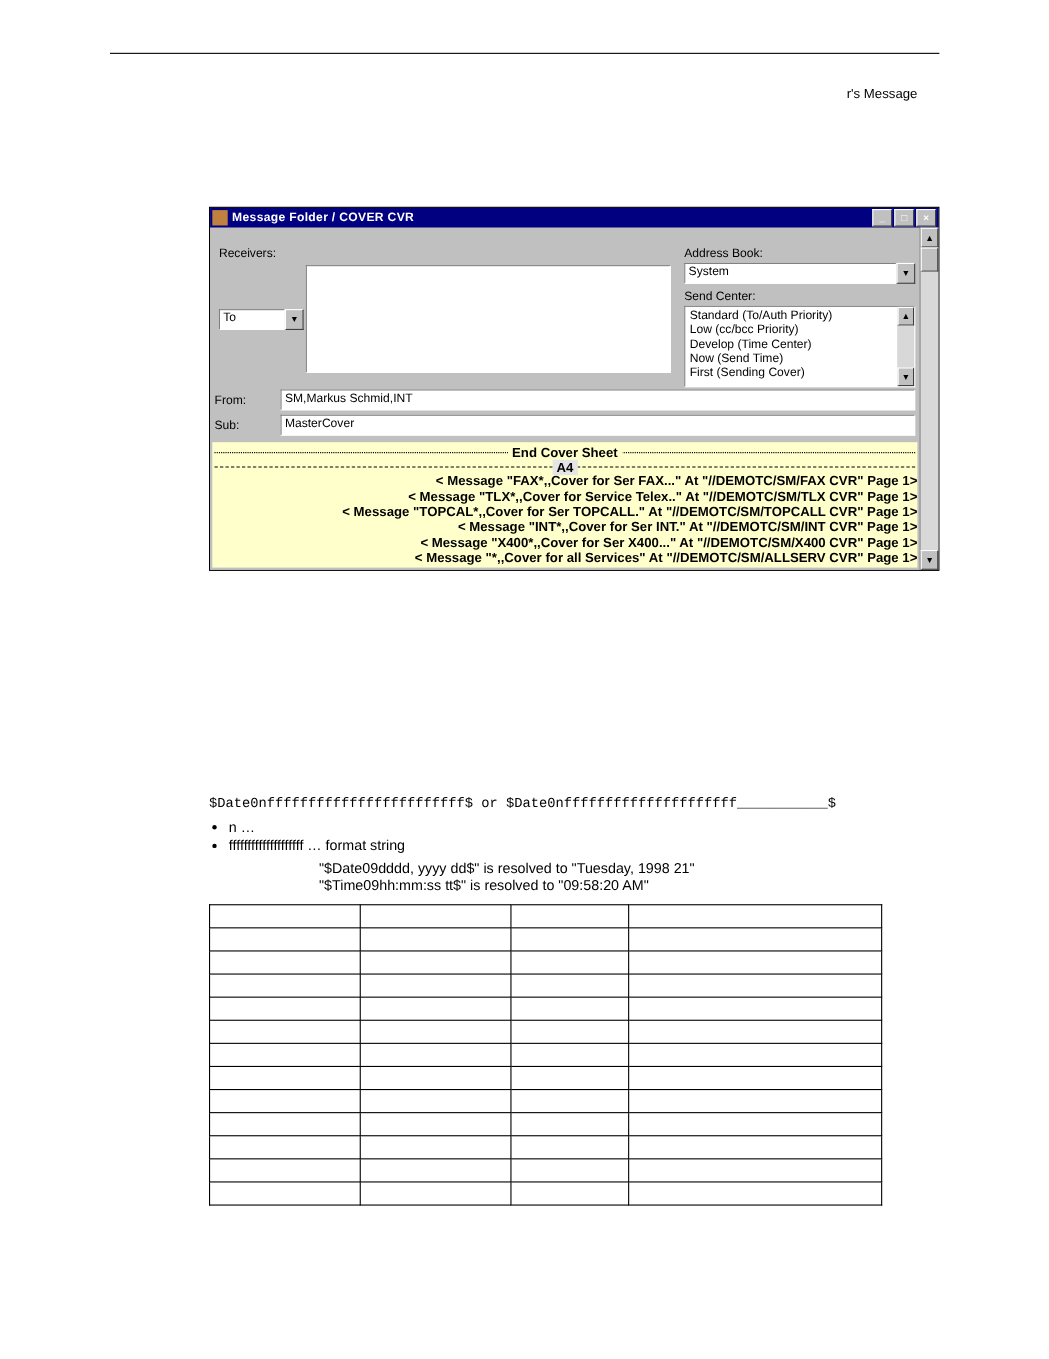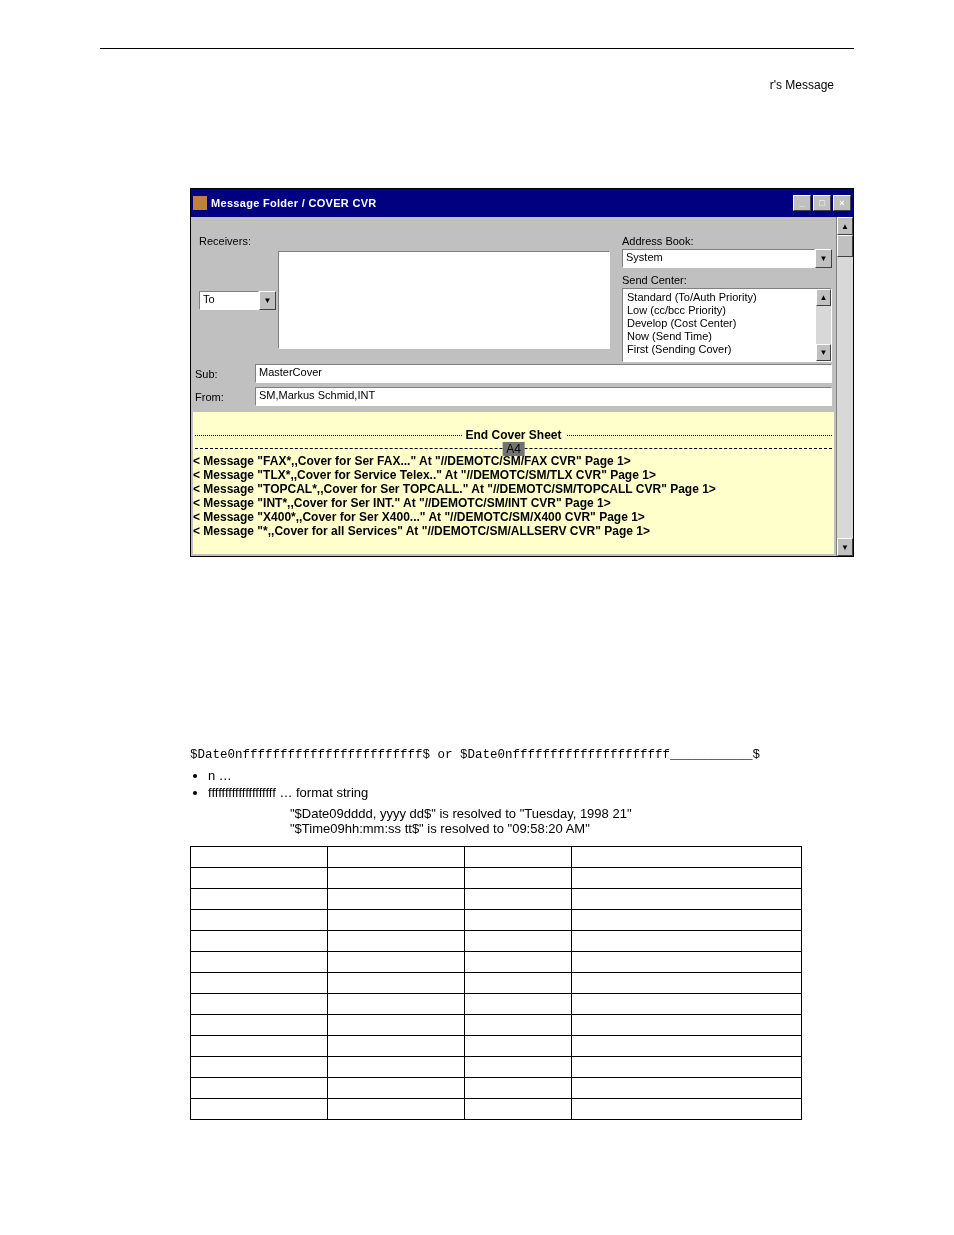--- a/index.html
+++ b/index.html
@@ -1,48 +1,48 @@
 <!DOCTYPE html>
 <html><head>
 <meta charset="utf-8">
 <style>
   html,body{margin:0;padding:0;background:#fff;font-family:Arial,Helvetica,sans-serif;font-size:13px;color:#000}
   .page{width:954px;margin:0 auto;position:relative;min-height:1235px;box-sizing:border-box}
   .top-hr{border:none;border-top:1px solid #000;margin:48px 100px 0 100px}
   .hdr-right{position:absolute;top:30px;right:120px;font-size:12px}
   .win{position:absolute;left:190px;top:140px;width:662px;border:1px solid #000;background:#c0c0c0;font-family:"MS Sans Serif",Tahoma,Arial,sans-serif;font-size:11px}
-  .titlebar{background:#000080;color:#fff;height:28px;display:flex;align-items:center;padding:0 2px}
+  .titlebar{background:#000080;color:#fff;height:18px;display:flex;align-items:center;padding:0 2px}
   .titlebar .ticon{width:14px;height:14px;background:#c08040;display:inline-block;margin-right:4px}
   .titlebar .ttext{flex:1;font-weight:bold;font-size:11px;letter-spacing:0.3px}
   .ctlbtn{width:16px;height:14px;background:#c0c0c0;border:1px solid #fff;border-right-color:#404040;border-bottom-color:#404040;margin-left:2px;display:flex;align-items:center;justify-content:center;font-size:9px;font-weight:bold;font-family:Arial}
   .client{display:flex}
   .main{flex:1;background:#c0c0c0}
   .formrow{display:flex;align-items:center;padding:2px 4px}
   .lbl{width:60px}
   .sunken{background:#fff;border:1px solid #808080;border-right-color:#fff;border-bottom-color:#fff;padding:1px 3px;height:15px;box-sizing:content-box}
   .dropdown{display:flex}
   .ddbtn{width:15px;height:17px;background:#c0c0c0;border:1px solid #fff;border-right-color:#404040;border-bottom-color:#404040;display:flex;align-items:center;justify-content:center;font-size:8px}
   .cols{display:flex;gap:8px;padding:0 4px}
   .leftcol{flex:1}
   .rightcol{width:210px}
   .listbox{background:#fff;border:1px solid #808080;border-right-color:#fff;border-bottom-color:#fff;padding:2px 4px;font-size:11px;line-height:13px;position:relative}
   .listbox .sb{position:absolute;right:0;top:0;bottom:0;width:15px;background:#c0c0c0;display:flex;flex-direction:column}
   .sb .arr{height:15px;border:1px solid #fff;border-right-color:#404040;border-bottom-color:#404040;display:flex;align-items:center;justify-content:center;font-size:8px}
   .sb .track{flex:1;background:#d8d8d8}
   .recvbig{height:94px}
-  .yellow{background:#ffffcc;padding:16px 0;font-weight:bold;text-align:left;font-size:12px;font-family:Arial}
+  .yellow{background:#ffffcc;padding:2px 0;font-weight:bold;text-align:right;font-size:12px;font-family:Arial}
   .yellowline{font-weight:bold;font-size:12px;white-space:nowrap}
   .a4wrap{position:relative;height:12px}
   .a4wrap .dotrow{position:absolute;left:2px;right:2px;top:6px;border-top:1px dashed #000}
-  .a4wrap .lbl4{position:absolute;left:50%;transform:translateX(-50%);background:#737373;padding:0 4px;font-weight:normal;font-size:12px}
+  .a4wrap .lbl4{position:absolute;left:50%;transform:translateX(-50%);background:#e5e5e5;padding:0 4px;font-weight:bold;font-size:12px}
   .vscroll{width:16px;background:#c0c0c0;display:flex;flex-direction:column;border-left:1px solid #808080}
   .vscroll .arr{height:16px;border:1px solid #fff;border-right-color:#404040;border-bottom-color:#404040;display:flex;align-items:center;justify-content:center;font-size:8px}
   .vscroll .thumb{height:20px;border:1px solid #fff;border-right-color:#404040;border-bottom-color:#404040;background:#c0c0c0}
   .vscroll .track{flex:1;background:#d8d8d8}
-  .body2{position:absolute;left:190px;top:700px;width:640px;font-size:13px}
+  .body2{position:absolute;left:190px;top:676px;width:640px;font-size:13px}
   .mono{font-family:"Courier New",monospace;font-size:12.5px;white-space:pre}
   ul.bul{margin:6px 0 6px 18px;padding:0}
   ul.bul li{margin:2px 0}
   .examples{margin-left:100px;font-size:13px;margin-top:6px;margin-bottom:10px}
   table.fmt{border-collapse:collapse;width:612px;margin-top:6px}
   table.fmt td,table.fmt th{border:1px solid #000;height:20px;padding:0 3px;font-size:11px;text-align:left}
   .endcover{position:relative;height:14px}
   .endcover .dotrow{position:absolute;left:2px;right:2px;top:7px;border-top:1px dotted #000}
   .endcover .lblc{position:absolute;left:50%;transform:translateX(-50%);background:#ffffcc;padding:0 4px;font-weight:bold}
 </style>
@@ -79,39 +79,39 @@
           <div class="rightcol">
             <div style="margin:2px 0">Address Book:</div>
             <div class="dropdown" style="width:100%">
               <div class="sunken" style="flex:1">System</div>
               <div class="ddbtn">▼</div>
             </div>
             <div style="margin:6px 0 2px">Send Center:</div>
             <div class="listbox" style="height:68px">
               <div>Standard   (To/Auth Priority)</div>
               <div>Low   (cc/bcc Priority)</div>
-              <div>Develop   (Cost Center)</div>
+              <div>Develop   (Time Center)</div>
               <div>Now   (Send Time)</div>
               <div>First   (Sending Cover)</div>
               <div class="sb">
                 <div class="arr">▲</div>
                 <div class="track"></div>
                 <div class="arr">▼</div>
               </div>
             </div>
           </div>
         </div>
 
         <div class="formrow">
+          <span class="lbl">From:</span>
+          <div class="sunken" style="flex:1">SM,Markus Schmid,INT</div>
+        </div>
+        <div class="formrow">
           <span class="lbl">Sub:</span>
           <div class="sunken" style="flex:1">MasterCover</div>
-        </div>
-        <div class="formrow">
-          <span class="lbl">From:</span>
-          <div class="sunken" style="flex:1">SM,Markus Schmid,INT</div>
         </div>
 
         <div class="yellow" style="margin:4px 2px 2px">
           <div class="endcover">
             <div class="dotrow"></div>
             <span class="lblc">End Cover Sheet</span>
           </div>
           <div class="a4wrap">
             <div class="dotrow"></div>
             <span class="lbl4">A4</span>

